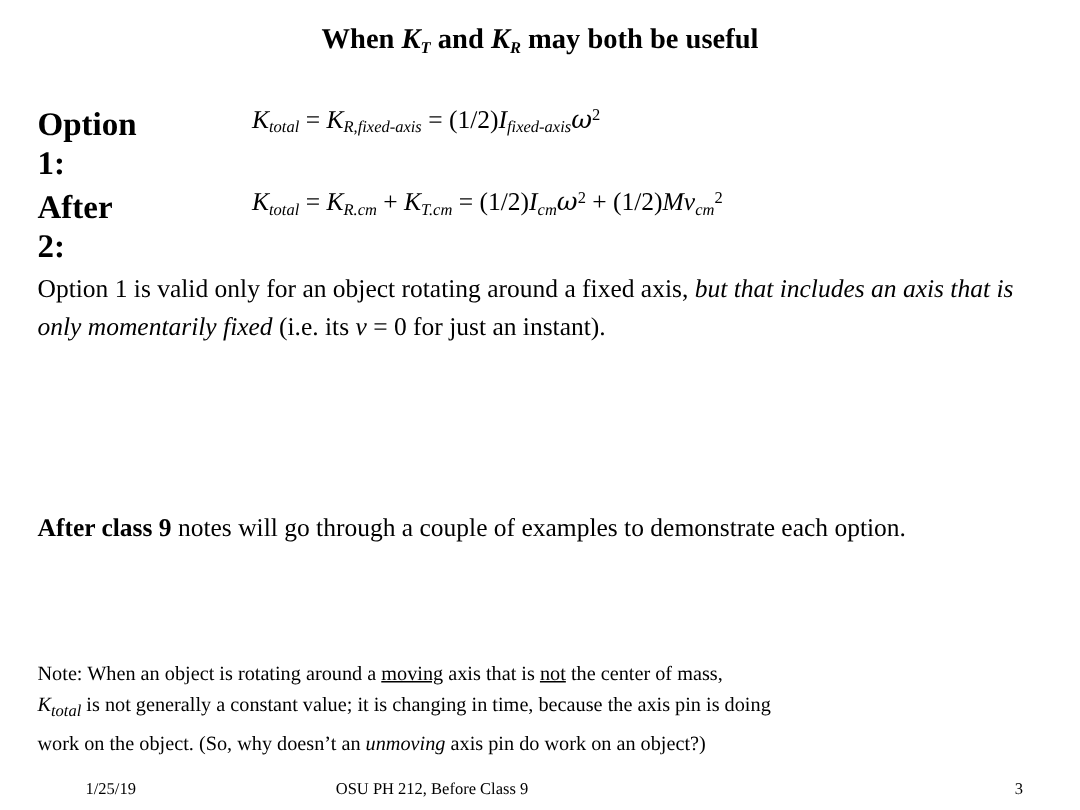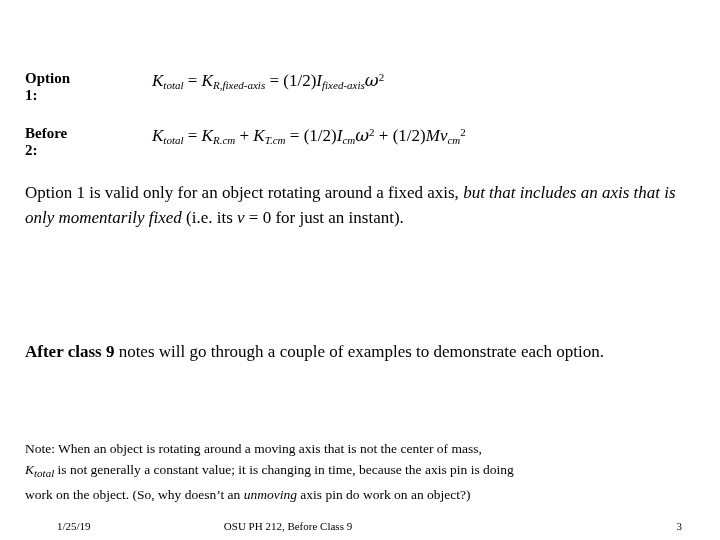--- a/index.html
+++ b/index.html
@@ -32,25 +32,25 @@
   }
   .eq-row {
     position: absolute;
     font-size: 17px;
     font-family: "Liberation Serif", serif;
   }
   .eq-label {
     position: absolute;
     left: 25px;
     font-weight: bold;
-    font-size: 15px;
+    font-size: 22px;
   }
   .eq-body {
     position: absolute;
-    left: 152px;
+    left: 168px;
     font-size: 17px;
     white-space: nowrap;
   }
   .row1 { top: 70px; }
   .row2 { top: 125px; }
 
   i.var { font-style: italic; }
   .sub {
     font-size: 11px;
     vertical-align: -3px;
@@ -78,21 +78,21 @@
     position: absolute;
     left: 25px;
     width: 680px;
     top: 438px;
     font-size: 13.5px;
     line-height: 21px;
     font-family: "Liberation Serif", serif;
   }
   .ital { font-style: italic; }
   .bold { font-weight: bold; }
-  .uline { }
+  .uline { text-decoration: underline; }
 
   .footer {
     position: absolute;
     bottom: 4px;
     left: 0;
     width: 720px;
     height: 16px;
     font-size: 11px;
     font-family: "Liberation Serif", serif;
     text-decoration: underline;
@@ -113,28 +113,31 @@
     position: absolute;
     right: 38px;
     top: 0;
   }
 </style>
 </head>
 <body>
 
 <div class="slide">
 
+  <div class="title">
+    <span>When </span><i class="var">K</i><span class="sub">T</span><span> and </span><i class="var">K</i><span class="sub">R</span><span> may both be useful</span>
+  </div>
 
   <div class="eq-row row1">
     <span class="eq-label">Option 1:</span>
     <span class="eq-body"><i class="var">K</i><span class="sub">total</span><span> =  </span><i class="var">K</i><span class="sub">R,fixed-axis</span><span>  =  (1/2)</span><i class="var">I</i><span class="sub">fixed-axis</span><span class="greek">ω</span><span class="sup">2</span></span>
   </div>
 
   <div class="eq-row row2">
-    <span class="eq-label">Before 2:</span>
+    <span class="eq-label">After 2:</span>
     <span class="eq-body"><i class="var">K</i><span class="sub">total</span><span> =  </span><i class="var">K</i><span class="sub">R.cm</span><span> + </span><i class="var">K</i><span class="sub">T.cm</span><span>  =  (1/2)</span><i class="var">I</i><span class="sub">cm</span><span class="greek">ω</span><span class="sup">2</span><span> + (1/2)</span><i class="var">M</i><i class="var">v</i><span class="sub">cm</span><span class="sup">2</span></span>
   </div>
 
   <div class="para p1"><span>Option 1 is valid only for an object rotating around a fixed axis, </span><span class="ital">but that includes an axis that is only momentarily fixed</span><span> (i.e. its </span><i class="var">v</i><span> = 0 for just an instant).</span></div>
 
 
   <div class="para p3"><span class="bold">After class 9</span><span> notes will go through a couple of examples to demonstrate each option.</span></div>
 
   <div class="note">
     <span>Note:  When an object is rotating around a </span><span class="uline">moving</span><span> axis that is </span><span class="uline">not</span><span> the center of mass,</span><br>

